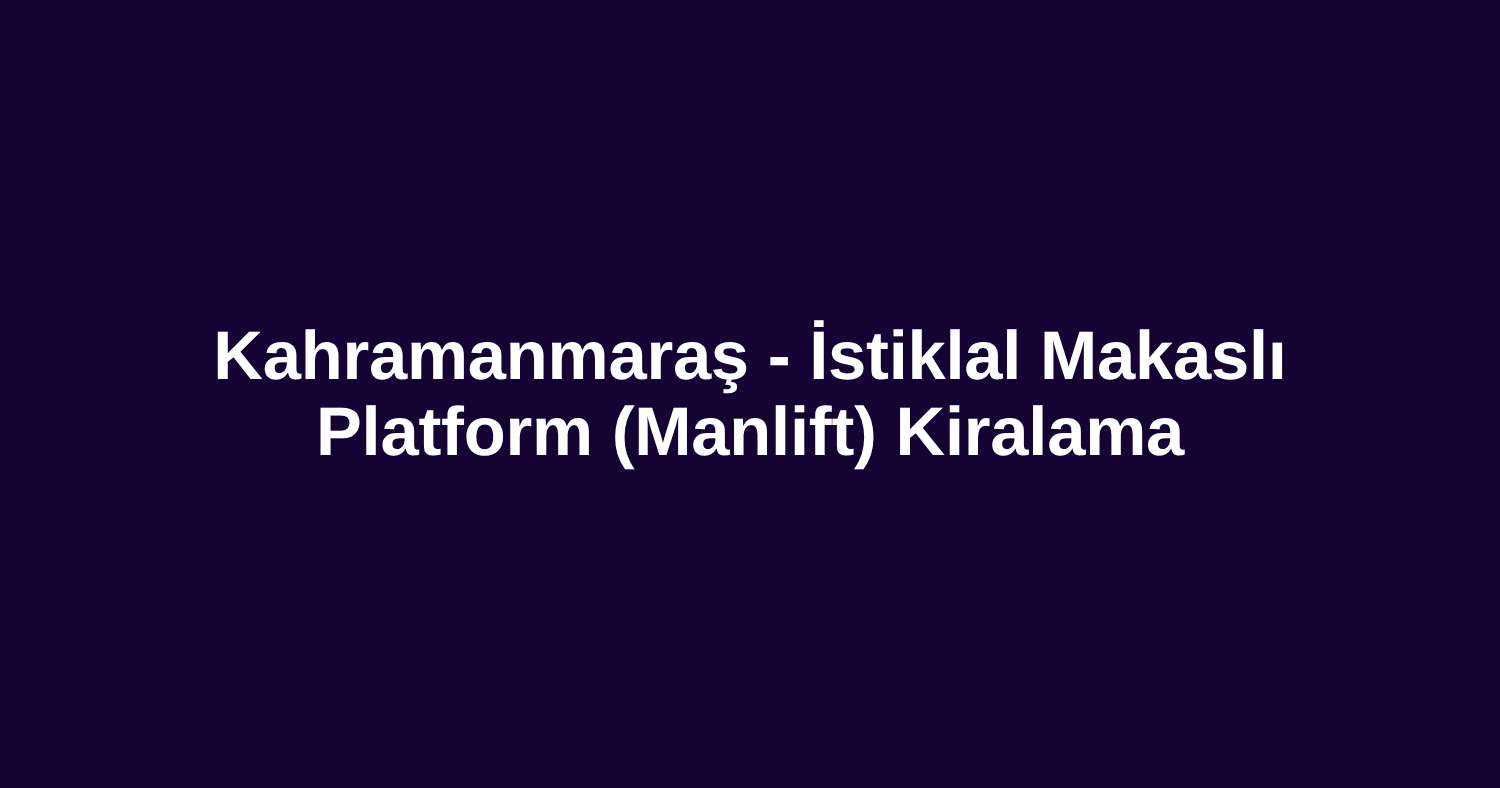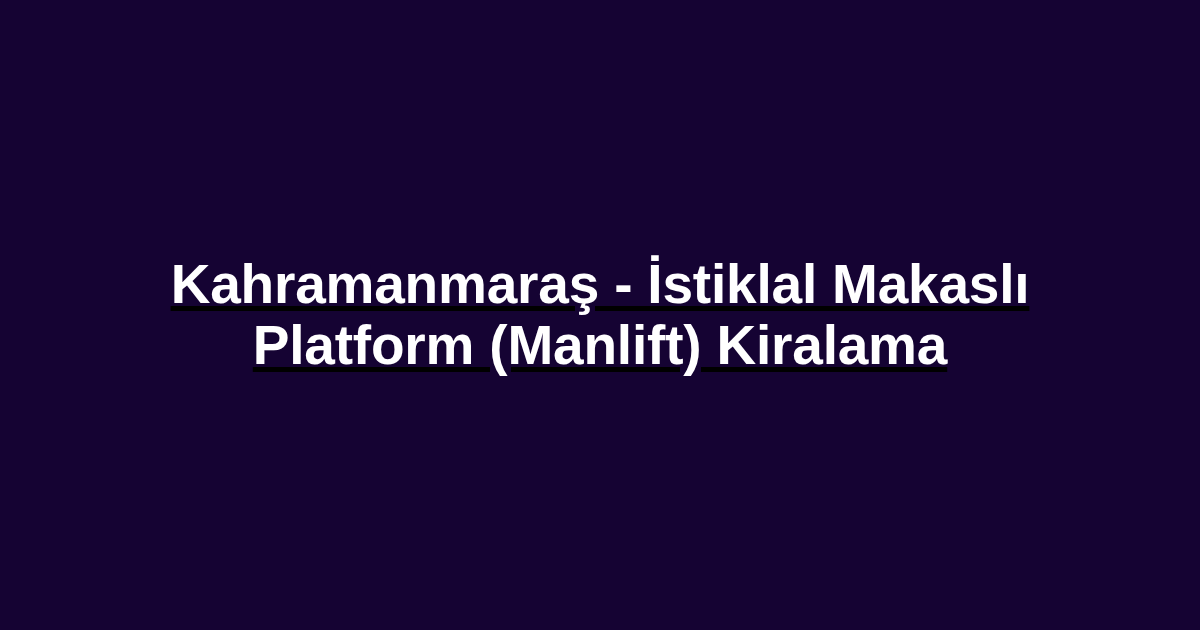--- a/index.html
+++ b/index.html
@@ -20,21 +20,20 @@
   .og-card {
     position: relative;
     box-sizing: border-box;
     width: 1200px;
     height: 630px;
     background-color: #150333;
     display: flex;
     align-items: center;
     justify-content: center;
     padding: 0 80px;
-    text-decoration: underline;
   }
 
   .og-card__inner {
     width: 100%;
     max-width: 1040px;
     display: flex;
     flex-direction: column;
     align-items: center;
     justify-content: center;
   }

